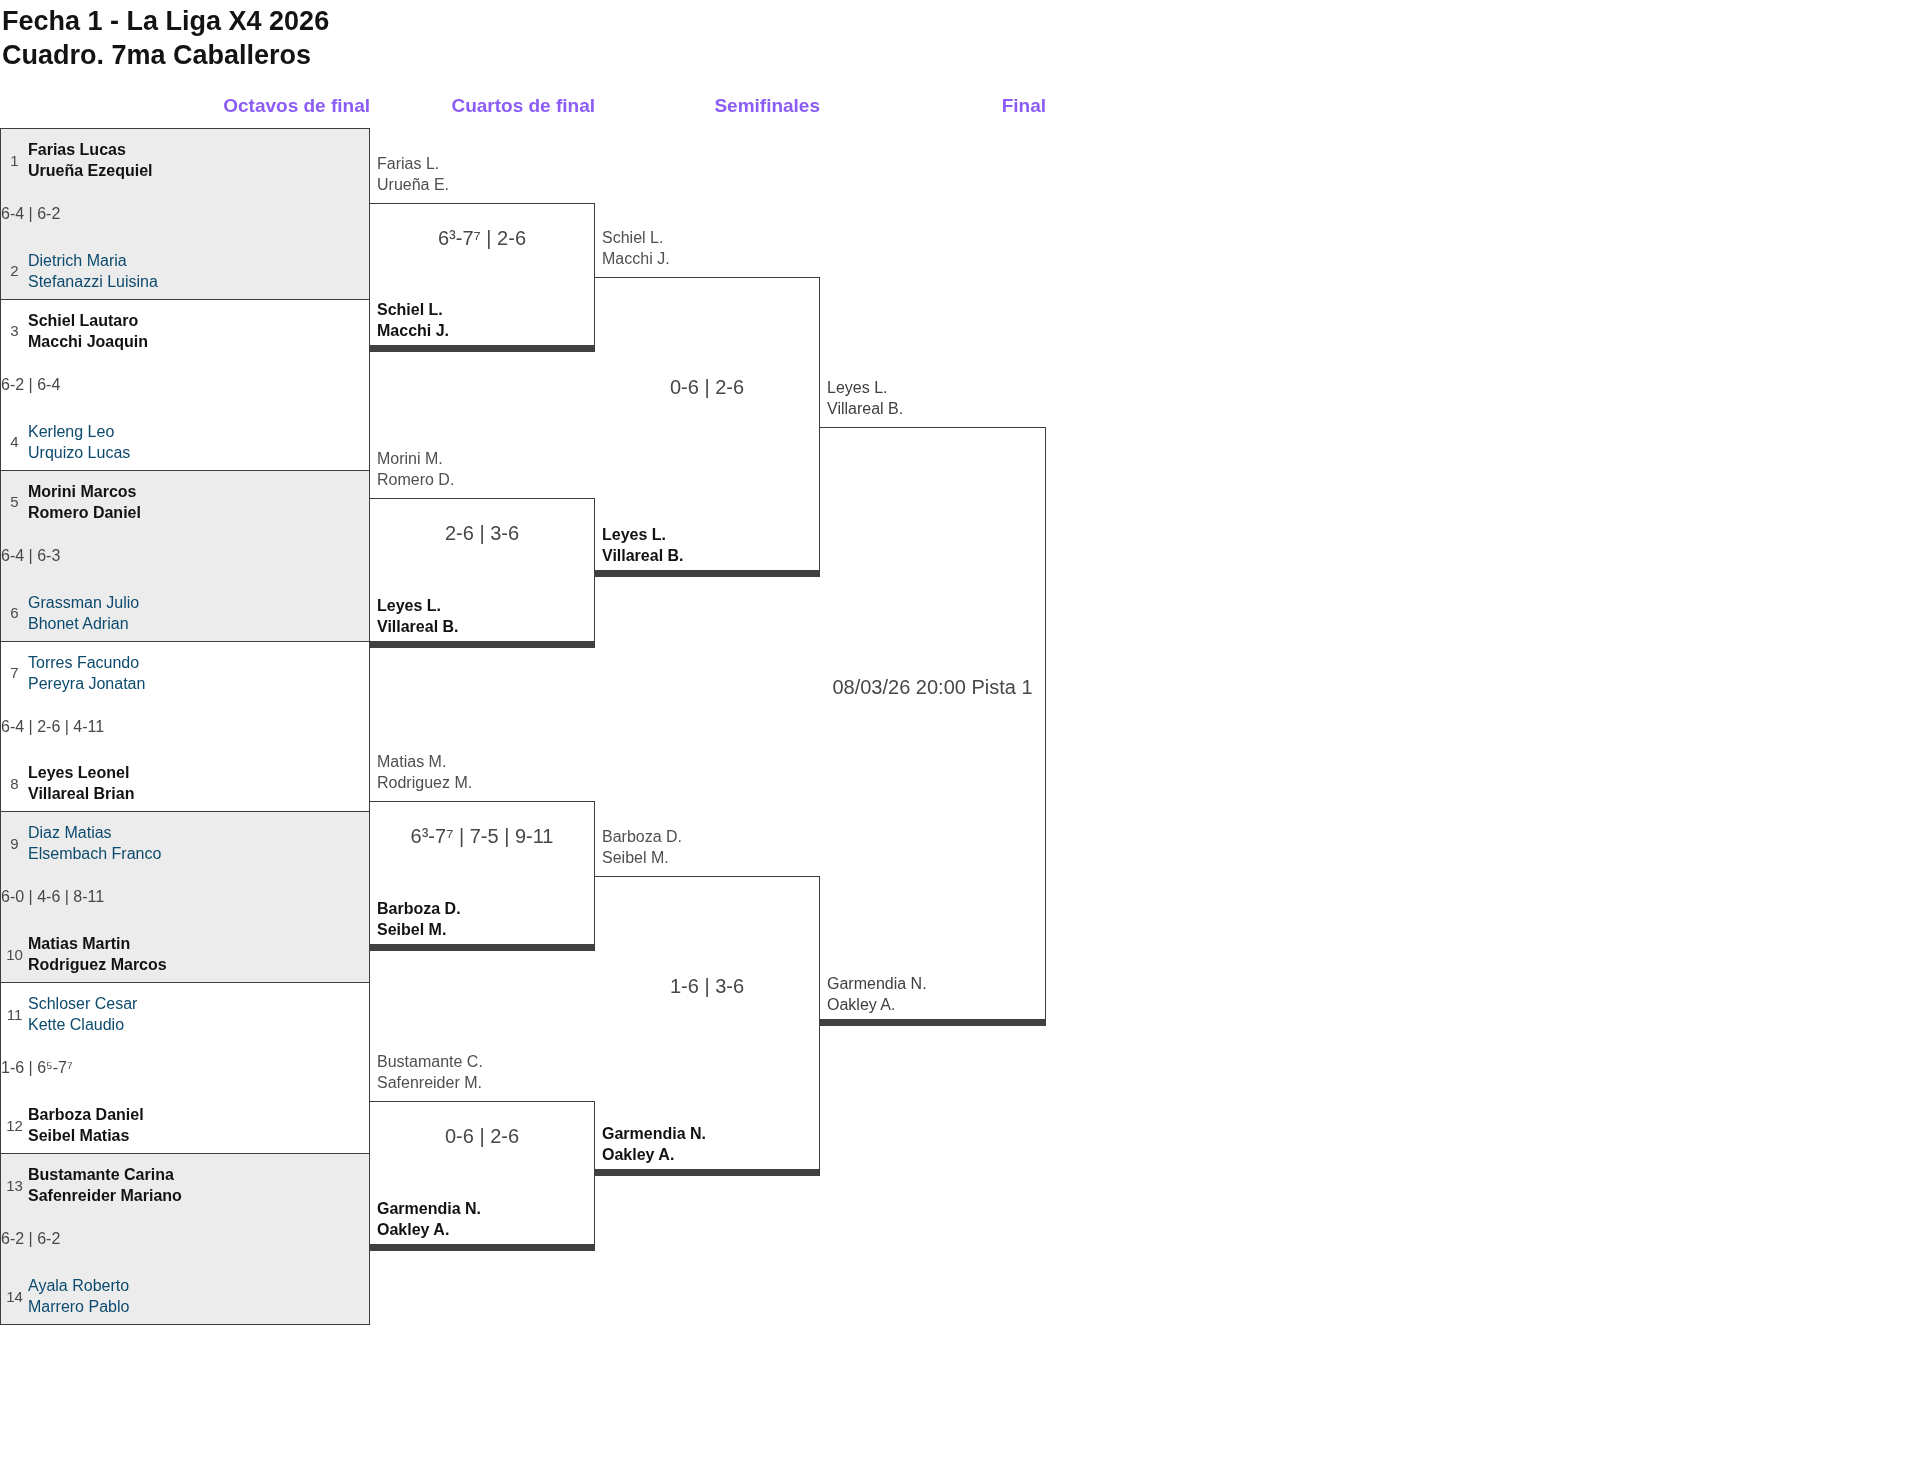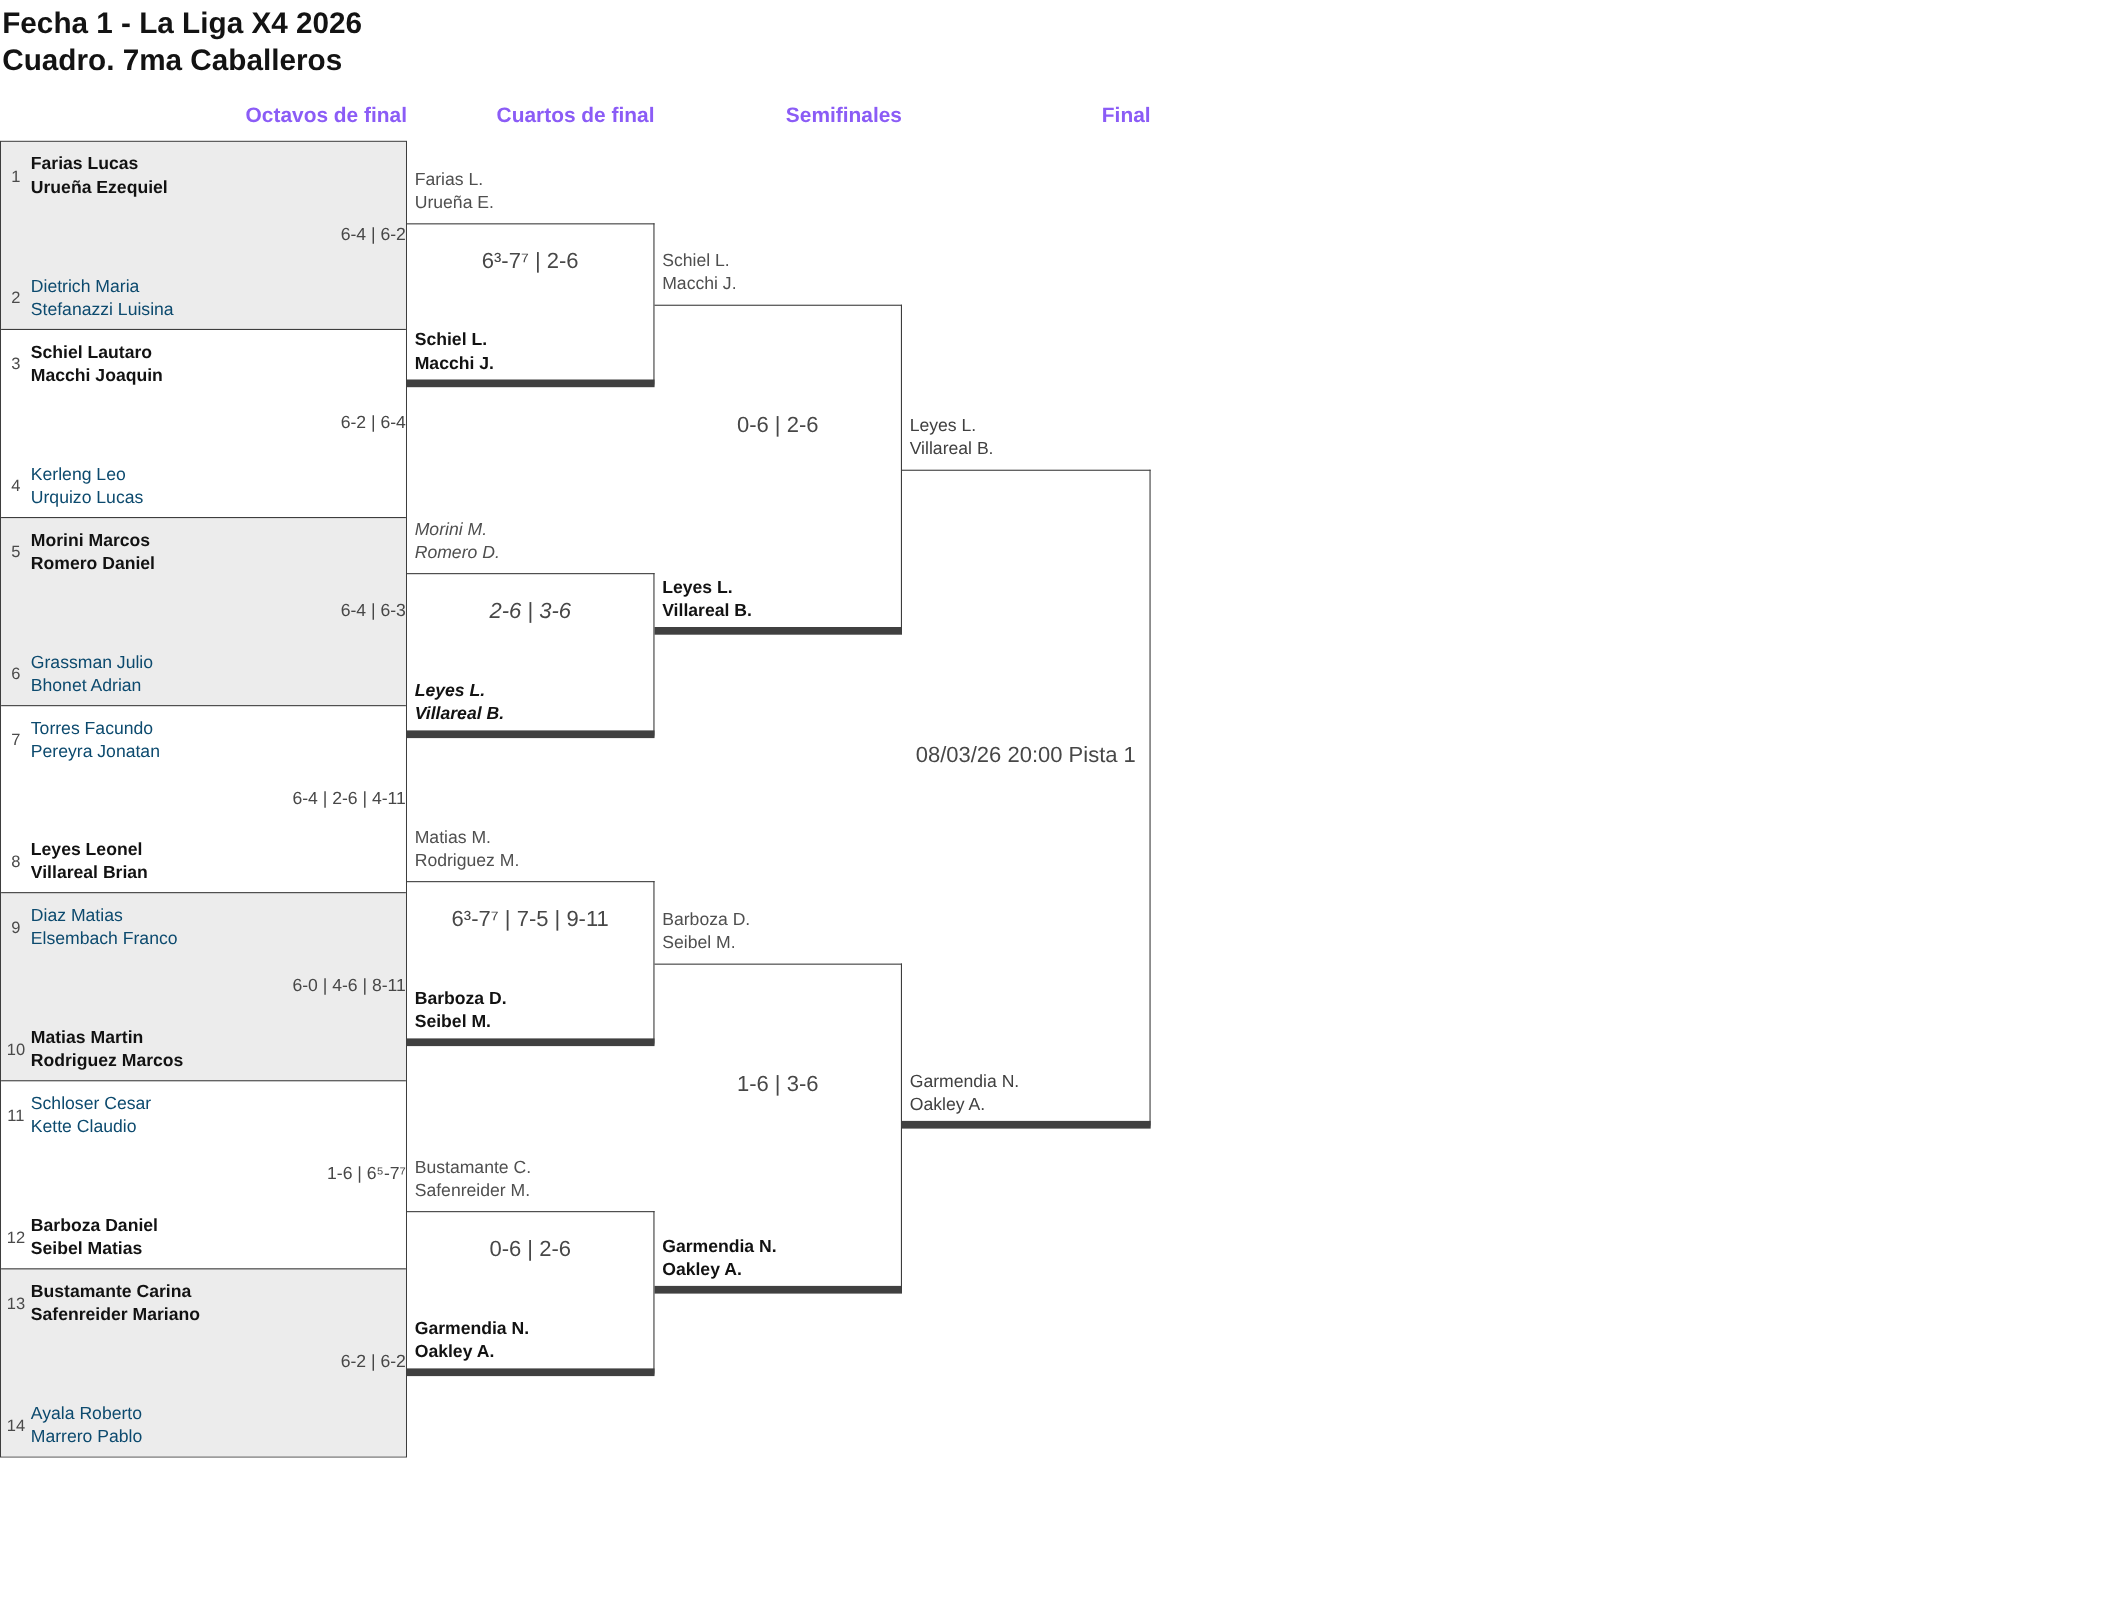--- a/index.html
+++ b/index.html
@@ -27,21 +27,21 @@
   .cell.alt{background:#ececec;}
   .cell + .cell{border-top:1px solid #3d3d3d;}
   .entry{position:absolute;left:0;right:4px;display:flex;}
   .entry.top{top:10px;}
   .entry.bot{bottom:7px;}
   .seed{width:27px;display:flex;align-items:center;justify-content:center;
         font-size:15px;color:#4a4a4a;flex:none;}
   .names{flex:1;font-size:16px;line-height:21px;color:#0c4a6e;}
   .names.winner{font-weight:700;color:#121212;}
   .cell-score{position:absolute;left:0;right:0;top:50%;transform:translateY(-50%);
-              text-align:right;font-size:16px;color:#474747;}
+              text-align:left;font-size:16px;color:#474747;}
   
   .conn{position:absolute;box-sizing:border-box;
         border-top:1px solid #3d3d3d;border-right:1px solid #3d3d3d;border-bottom:7px solid #404040;}
   .conn .team{position:absolute;left:7px;font-size:16px;line-height:21px;color:#4f4f4f;white-space:nowrap;}
   .conn .team.winner{font-weight:700;color:#121212;}
   .conn .team.final-team{color:#404040;}
   .conn .team-top{top:-51px;}
   .conn .team-bottom{bottom:4px;}
   .conn .score{position:absolute;left:0;right:0;top:50%;margin-top:-46px;height:18px;
                text-align:center;font-size:20px;line-height:18px;color:#474747;white-space:nowrap;}
@@ -206,21 +206,21 @@
       <div>Farias L.</div>
       <div>Urueña E.</div>
     </div>
     <div class="score">6³-7⁷ | 2-6</div>
     <div class="team team-bottom winner">
       <div>Schiel L.</div>
       <div>Macchi J.</div>
     </div>
   </div>
 
-  <div class="conn" style="left:370px;top:521px;width:225px;height:150px;font-style:italic;">
+  <div class="conn" style="left:370px;top:498px;width:225px;height:150px;">
     <div class="team team-top">
       <div>Morini M.</div>
       <div>Romero D.</div>
     </div>
     <div class="score">2-6 | 3-6</div>
     <div class="team team-bottom winner">
       <div>Leyes L.</div>
       <div>Villareal B.</div>
     </div>
   </div>

